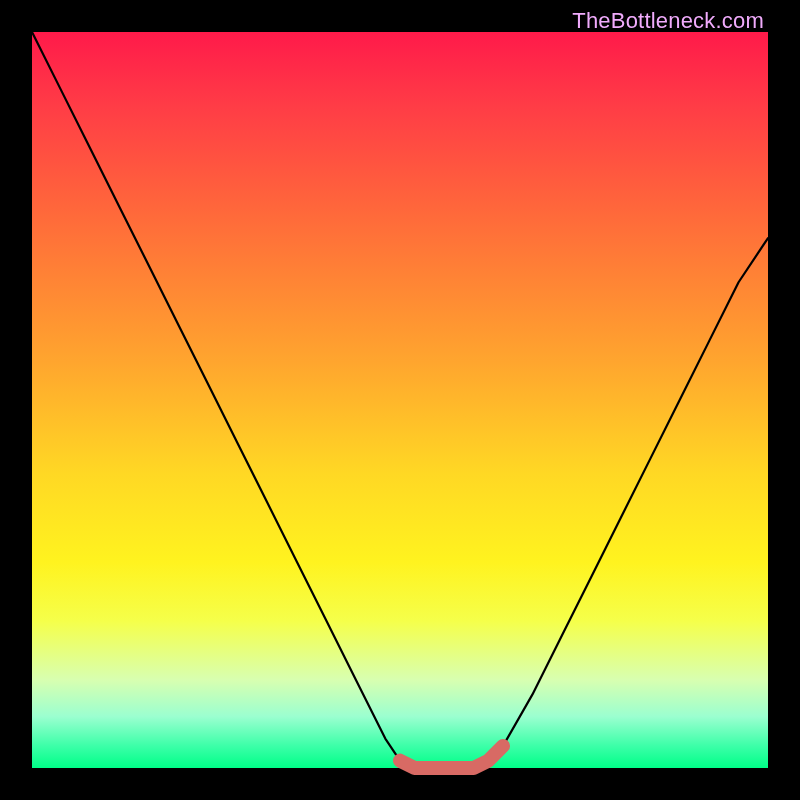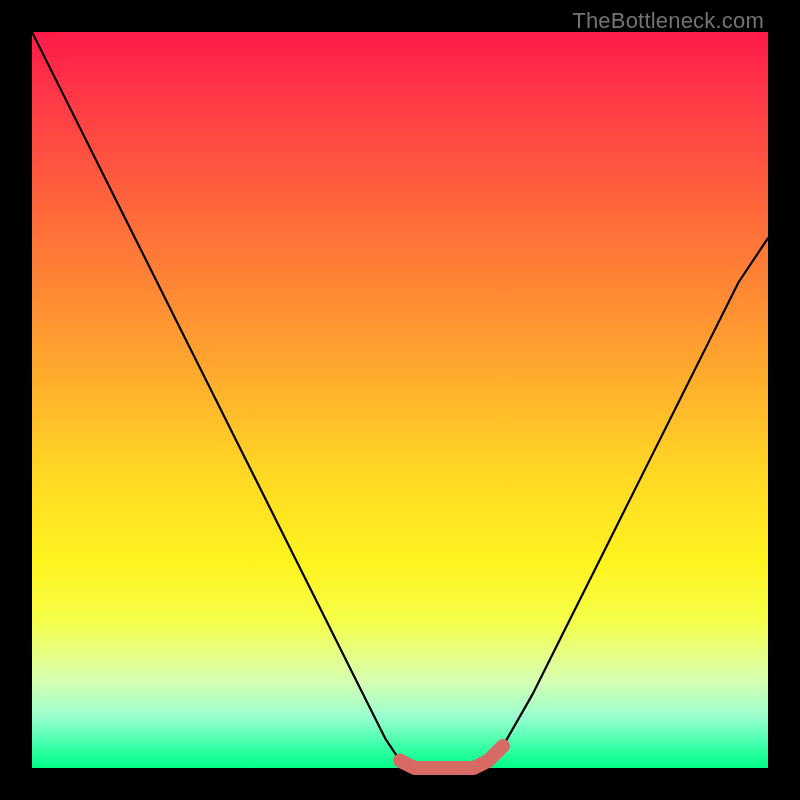--- a/index.html
+++ b/index.html
@@ -37,21 +37,21 @@
       #d8ffb0 88%,
       #9bffd0 93%,
       #3cffa8 97%,
       #00ff88 100%
     );
   }
   .watermark {
     position: absolute;
     top: 8px;
     right: 36px;
-    color: #737373;
+    color: #f0abfc;
     font-size: 22px;
     font-weight: 500;
     letter-spacing: 0.2px;
     user-select: none;
     margin-left: 36px;
   }
   svg.curve {
     position: absolute;
     left: 0;
     top: 0;

